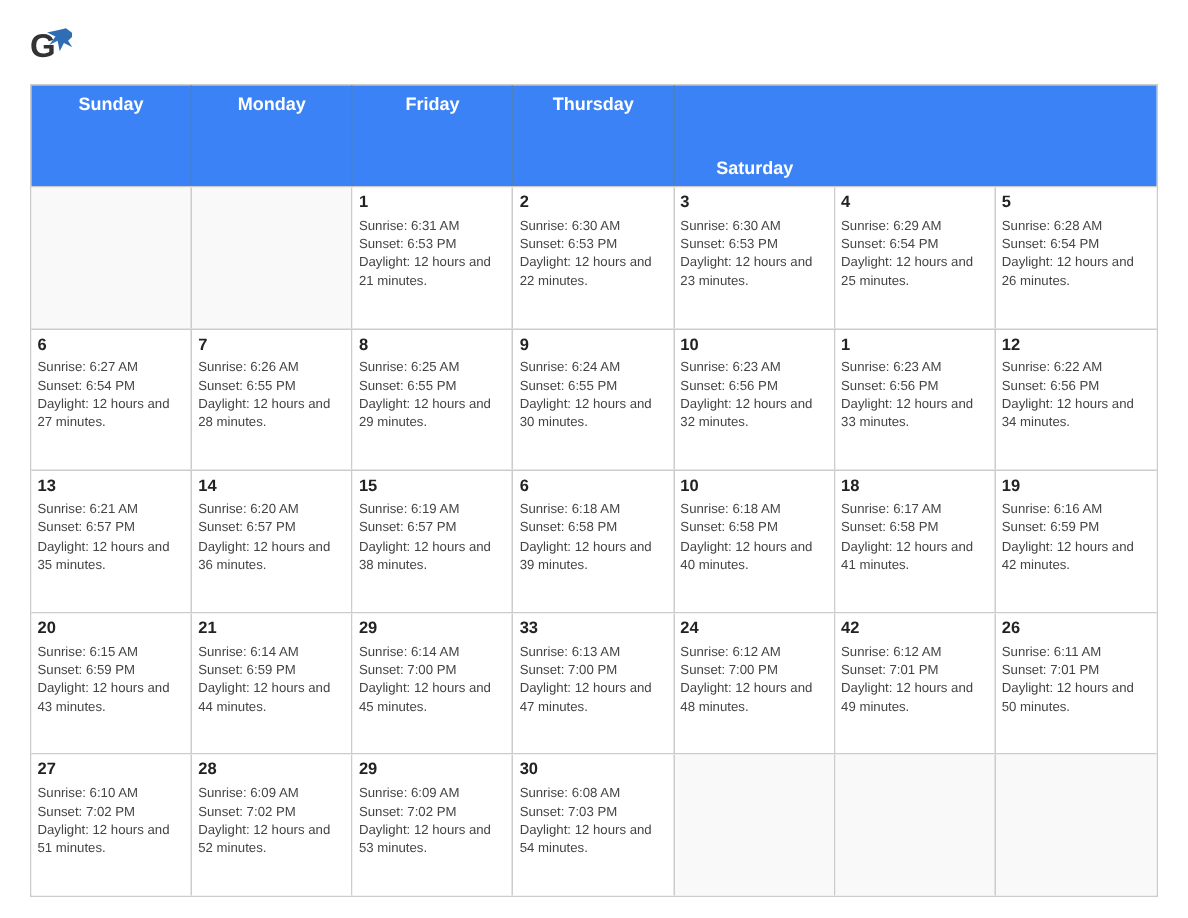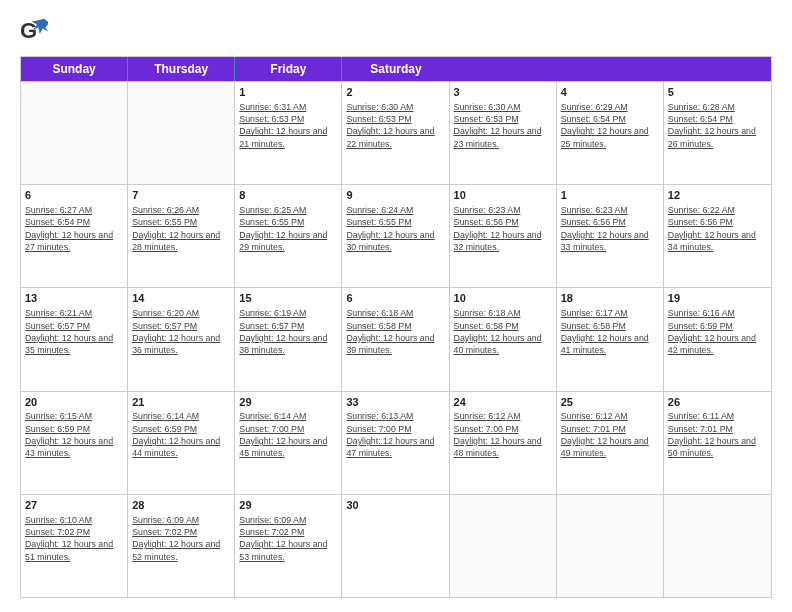--- a/index.html
+++ b/index.html
@@ -49,31 +49,31 @@
     }
     .calendar {
       flex: 1;
       display: flex;
       flex-direction: column;
       border: 1px solid #ccc;
     }
     .cal-header {
       display: grid;
       grid-template-columns: repeat(7, 1fr);
-      background: #6d28d9;
+      background: #3b82f6;
     }
     .cal-header-cell {
       color: #fff;
       font-size: 12px;
       font-weight: bold;
       text-align: center;
       padding: 5px 2px;
       border-right: 1px solid #4a82c0;
     }
-    .cal-header-cell:last-child { border-right: none; }
+    .cal-header-cell:last-child { border-right: none; margin-top: 43px; }
     .cal-body {
       flex: 1;
       display: flex;
       flex-direction: column;
     }
     .cal-row {
       display: grid;
       grid-template-columns: repeat(7, 1fr);
       flex: 1;
       border-top: 1px solid #ccc;
@@ -93,21 +93,20 @@
       font-size: 11px;
       font-weight: bold;
       color: #222;
       display: block;
       margin-bottom: 1px;
     }
     .cal-cell .day-info {
       color: #444;
       font-size: 8.8px;
       line-height: 1.4;
-      text-decoration: underline;
     }
   </style>
 </head>
 <body>
 
 <div class="page">
 
   <div class="header">
     <div class="logo">
       <svg class="logo-icon" viewBox="0 0 28 28">
@@ -123,22 +122,23 @@
     </div>
     <div class="title-block">
       <div class="month-year"></div>
       <div class="location"></div>
     </div>
   </div>
 
   <div class="calendar">
     <div class="cal-header">
     <div class="cal-header-cell">Sunday</div>
+        <div class="cal-header-cell">Monday</div>
+        <div class="cal-header-cell">Friday</div>
         <div class="cal-header-cell">Thursday</div>
-        <div class="cal-header-cell">Friday</div>
         <div class="cal-header-cell">Saturday</div>
       </div>
     <div class="cal-body">
     <div class="cal-row">
           <div class="cal-cell empty"></div>
           <div class="cal-cell empty"></div>
           <div class="cal-cell">
             <span class="day-num">1</span>
             <div class="day-info">Sunrise: 6:31 AM<br>Sunset: 6:53 PM<br>Daylight: 12 hours and 21 minutes.</div>
           </div>
@@ -234,21 +234,21 @@
           </div>
           <div class="cal-cell">
             <span class="day-num">33</span>
             <div class="day-info">Sunrise: 6:13 AM<br>Sunset: 7:00 PM<br>Daylight: 12 hours and 47 minutes.</div>
           </div>
           <div class="cal-cell">
             <span class="day-num">24</span>
             <div class="day-info">Sunrise: 6:12 AM<br>Sunset: 7:00 PM<br>Daylight: 12 hours and 48 minutes.</div>
           </div>
           <div class="cal-cell">
-            <span class="day-num">25</span>
+            <span class="day-num">42</span>
             <div class="day-info">Sunrise: 6:12 AM<br>Sunset: 7:01 PM<br>Daylight: 12 hours and 49 minutes.</div>
           </div>
           <div class="cal-cell">
             <span class="day-num">26</span>
             <div class="day-info">Sunrise: 6:11 AM<br>Sunset: 7:01 PM<br>Daylight: 12 hours and 50 minutes.</div>
           </div>
         </div>
         <div class="cal-row">
           <div class="cal-cell">
             <span class="day-num">27</span>
@@ -257,20 +257,21 @@
           <div class="cal-cell">
             <span class="day-num">28</span>
             <div class="day-info">Sunrise: 6:09 AM<br>Sunset: 7:02 PM<br>Daylight: 12 hours and 52 minutes.</div>
           </div>
           <div class="cal-cell">
             <span class="day-num">29</span>
             <div class="day-info">Sunrise: 6:09 AM<br>Sunset: 7:02 PM<br>Daylight: 12 hours and 53 minutes.</div>
           </div>
           <div class="cal-cell">
             <span class="day-num">30</span>
+            <div class="day-info">Sunrise: 6:08 AM<br>Sunset: 7:03 PM<br>Daylight: 12 hours and 54 minutes.</div>
           </div>
           <div class="cal-cell empty"></div>
           <div class="cal-cell empty"></div>
           <div class="cal-cell empty"></div>
         </div>
       </div>
   </div>
 </div>
 
 </body></html>

